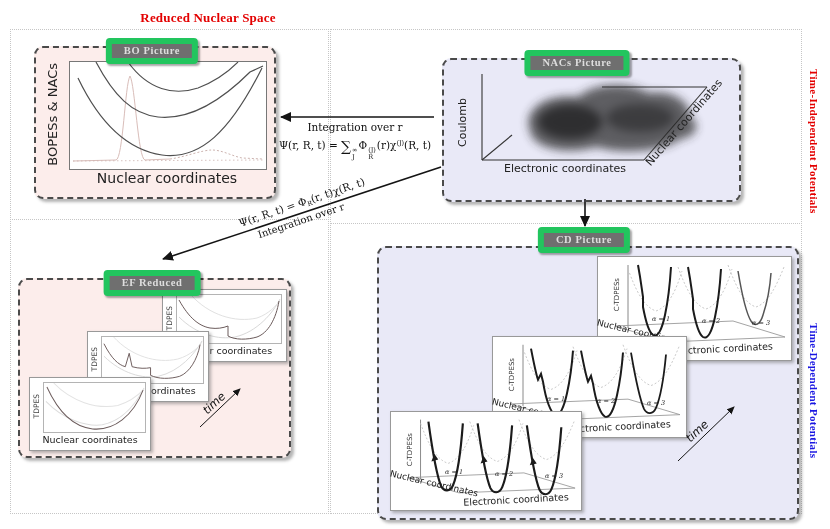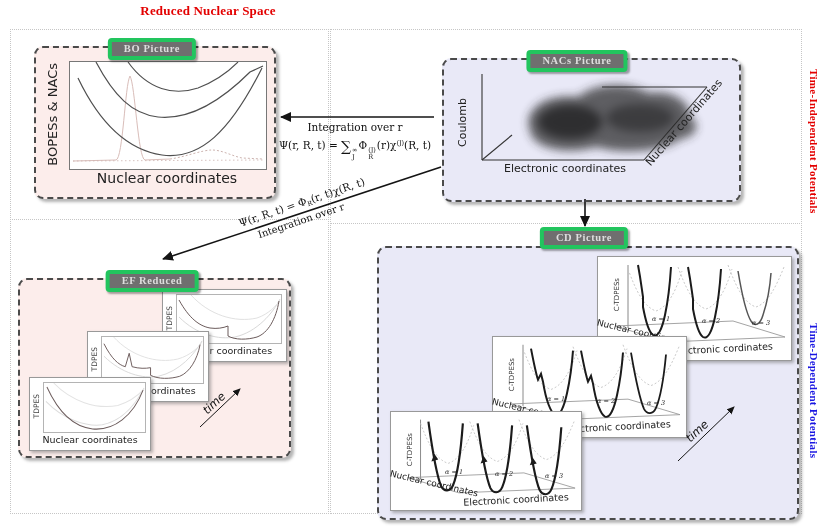--- a/index.html
+++ b/index.html
@@ -9,21 +9,21 @@
   .hdr{position:absolute;text-align:center;font:bold 13px "Liberation Serif",serif;letter-spacing:.2px;}
   .quad{position:absolute;border:1px dotted #c6c6c6;}
   .side{position:absolute;writing-mode:vertical-rl;text-align:center;width:16px;
         font:bold 11px "Liberation Serif",serif;letter-spacing:.3px;}
   .pbox{position:absolute;border:2px dashed #4a4a4a;border-radius:9px;
         box-shadow:3px 3px 3px rgba(90,90,90,.45);}
   .pink{background:#fcedeb;}
   .lav{background:#e9e9f7;}
   .chip{position:absolute;transform:translateX(-50%);background:#6f6f6f;color:#dedede;
         font:bold 10.5px "Liberation Serif",serif;letter-spacing:.6px;padding:1px 12px 2px 12px;
-        border-radius:4px;border:4px solid #22c55e;box-shadow:2px 2px 2px rgba(0,0,0,.35);
+        border-radius:4px;border:6px solid #22c55e;box-shadow:2px 2px 2px rgba(0,0,0,.35);
         z-index:40;white-space:nowrap;}
   .plotbox{position:absolute;background:#fff;border:1px solid #777;}
   .vlab{position:absolute;display:flex;align-items:center;justify-content:center;}
   .vlab span{writing-mode:vertical-rl;transform:rotate(180deg);white-space:nowrap;}
   .xlab{position:absolute;text-align:center;color:#222;}
   .eq{position:absolute;font-family:"DejaVu Serif",serif;color:#111;white-space:nowrap;}
   .stk{display:inline-flex;flex-direction:column;line-height:1;font-size:6.5px;
        vertical-align:-3px;margin:0 1px;}
   .stk span{display:block;text-align:left;}
   .sg{font-size:14px;line-height:1;vertical-align:-2px;}
@@ -41,21 +41,21 @@
   .rot{position:absolute;text-align:center;white-space:nowrap;}
   .timelab{position:absolute;font:italic 11.5px "DejaVu Sans",sans-serif;color:#111;
            text-align:center;white-space:nowrap;}
   svg{display:block;}
 </style>
 </head>
 <body>
 
 <div id="canvas">
 
-  <div class="hdr" style="left:58px;top:3px;width:300px;color:#e30000;">Reduced Nuclear Space</div>
+  <div class="hdr" style="left:58px;top:10px;width:300px;color:#e30000;">Reduced Nuclear Space</div>
 
   <div class="quad" style="left:10px;top:29px;width:317px;height:189px;"></div>
   <div class="quad" style="left:330px;top:29px;width:470px;height:193px;"></div>
   <div class="quad" style="left:10px;top:219px;width:317px;height:293px;"></div>
   <div class="quad" style="left:330px;top:223px;width:470px;height:289px;"></div>
 
   <div class="side" style="left:804px;top:25px;height:232px;color:#e30000;">Time-Independent Potentials</div>
   <div class="side" style="left:804px;top:266px;height:250px;color:#1a17e2;">Time-Dependent Potentials</div>
 
   <div class="chip" style="left:152px;top:38px;">BO Picture</div>

